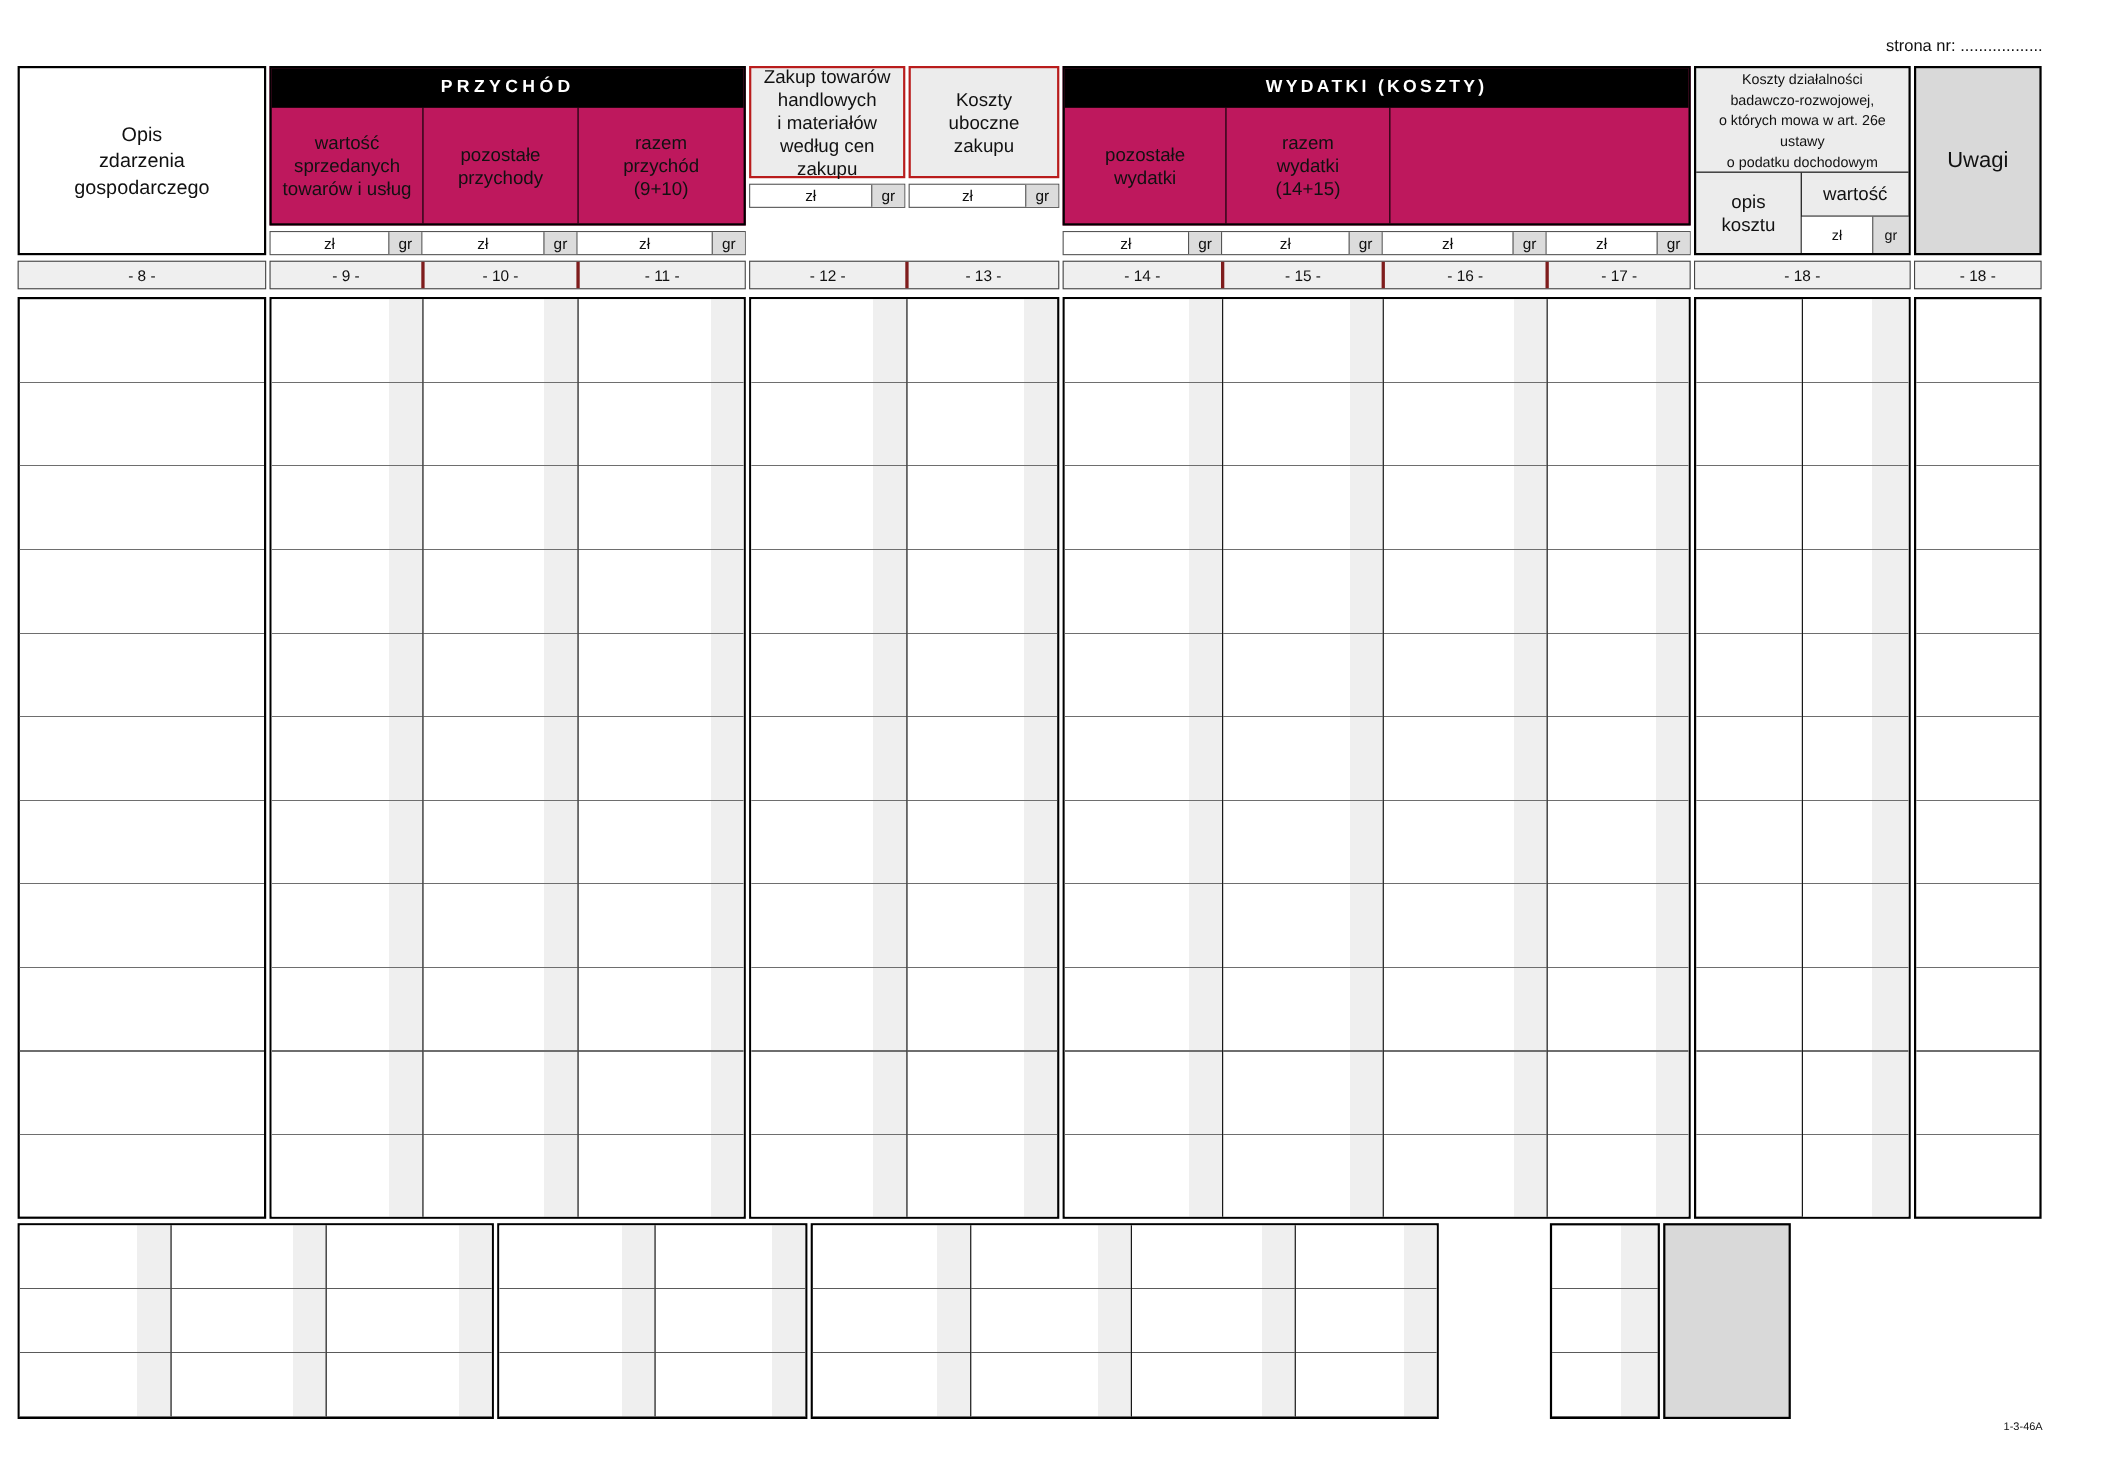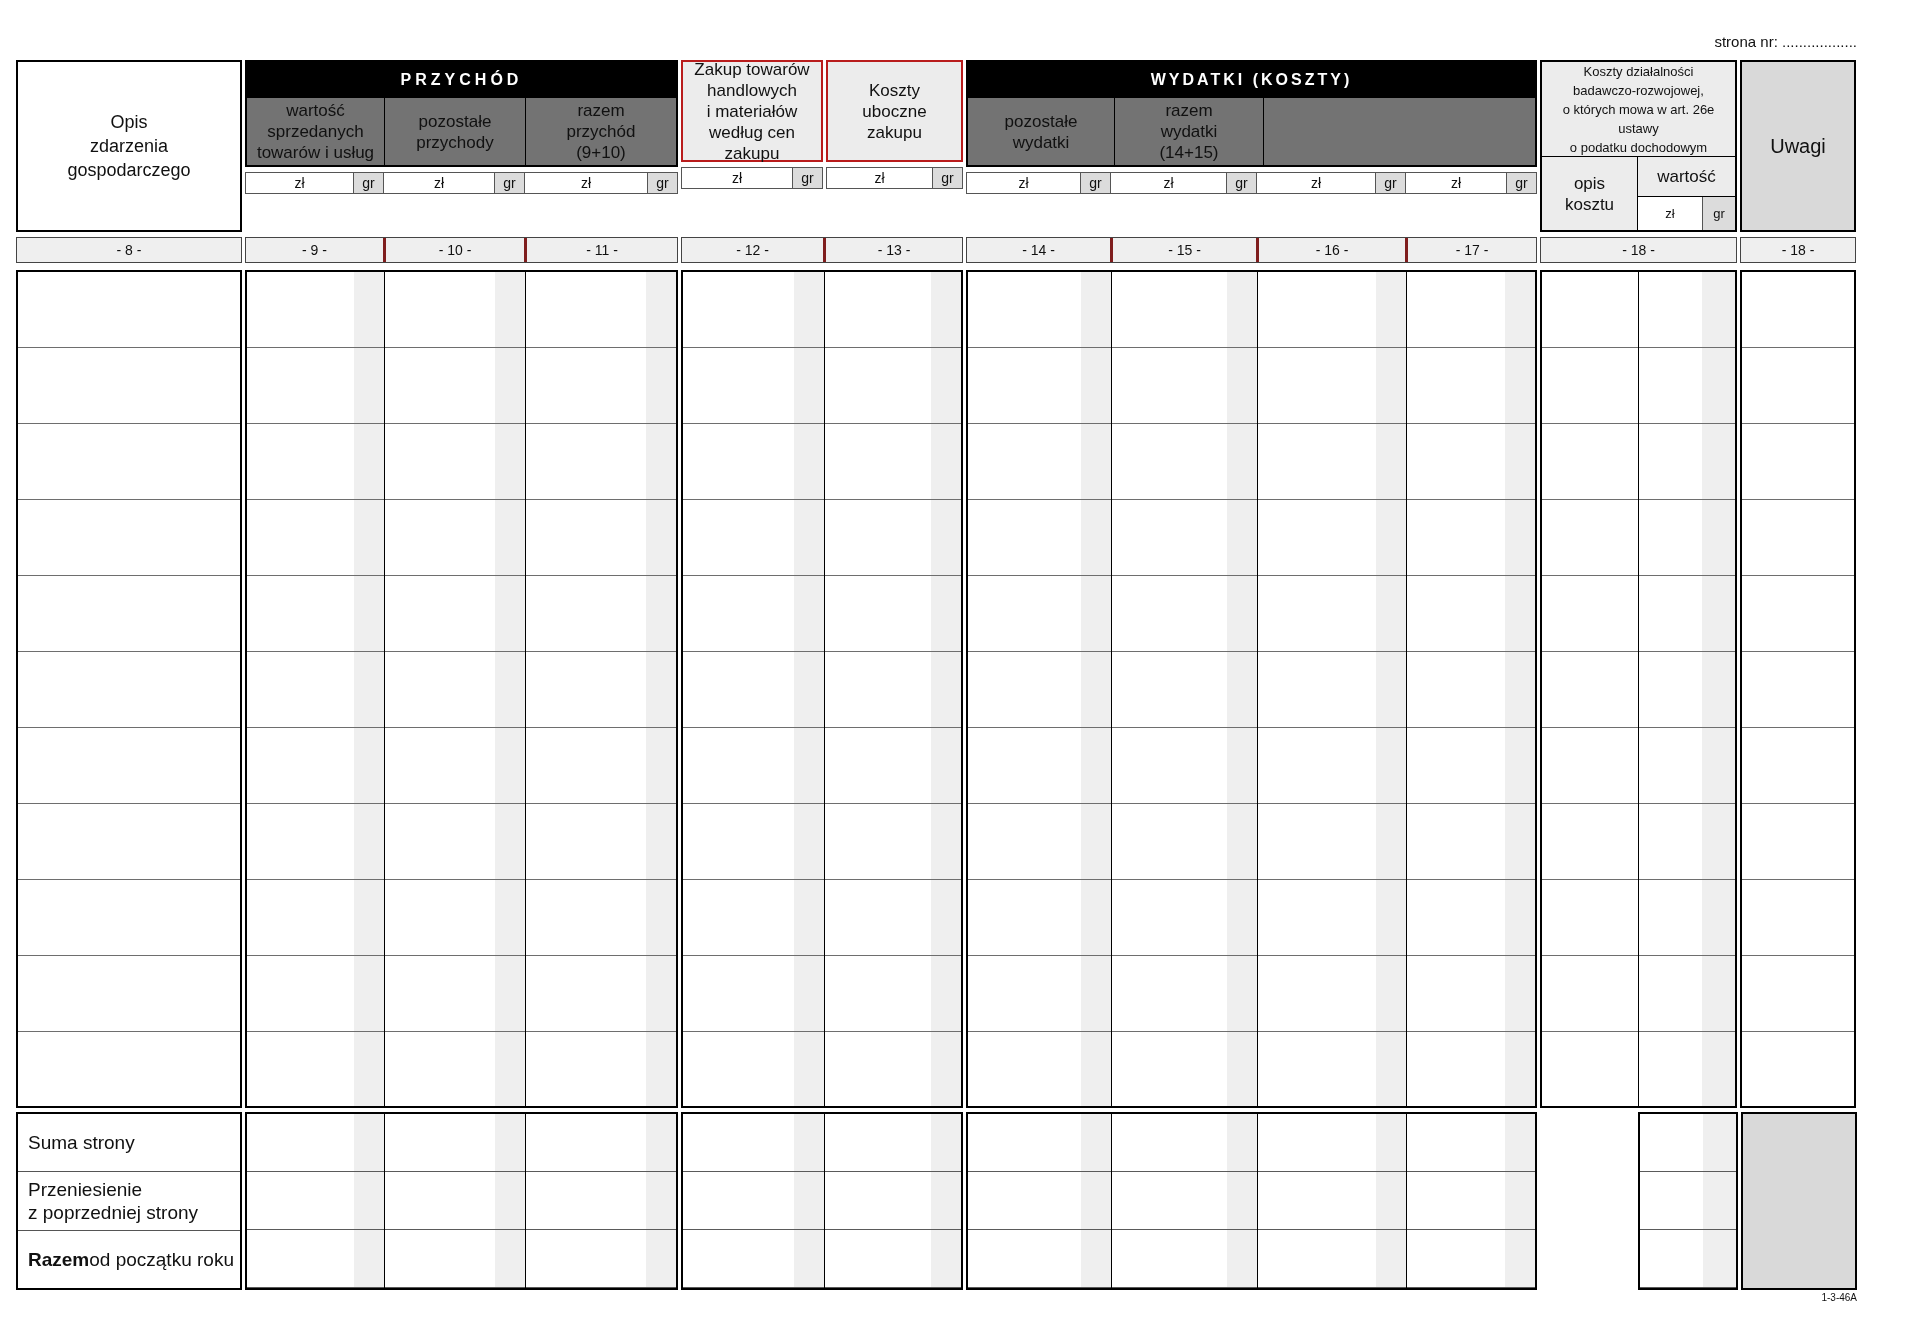--- a/index.html
+++ b/index.html
@@ -16,21 +16,21 @@
 
   .hdr-band,.num-band,.body-band,.foot-band{position:absolute;left:0;display:flex;gap:3px}
   .hdr-band{top:60px}
   .num-band{top:237px;height:26px}
   .body-band{top:270px;height:838px}
   .foot-band{top:1112px;height:178px}
 
   
   .opis-box{width:226px;height:172px;border:2px solid #000;display:flex;align-items:center;justify-content:center;text-align:center;font-size:18px;line-height:24px;white-space:pre-line;background:#fff}
   .stack{display:flex;flex-direction:column}
-  .grp{border:2px solid #000;height:107px;display:flex;flex-direction:column;background:#737373}
+  .grp{border:2px solid #000;height:145px;display:flex;flex-direction:column;background:#be185d}
   .btitle{height:36px;background:#000;color:#fff;display:flex;align-items:center;justify-content:center;font-weight:bold;font-size:16px;letter-spacing:4px}
   .glabels{flex:1;display:flex}
   .glab{display:flex;align-items:center;justify-content:center;text-align:center;font-size:17px;line-height:21px;white-space:pre-line}
   .glab+.glab{border-left:1px solid #000}
   .gbox{border:2px solid #b91c1c;height:102px;background:#ececec;display:flex;align-items:center;justify-content:center;text-align:center;font-size:17px;line-height:21px;white-space:pre-line}
   .mini{margin-top:5px;height:22px;display:flex;border:1px solid #555;background:#fff}
   .pair{display:flex}
   .pair+.pair{border-left:1px solid #555}
   .pair:last-child{flex:1}
   .zl{flex:1;display:flex;align-items:center;justify-content:center;font-size:14px}
@@ -250,26 +250,20 @@
     <div class="bblk w197">
       <div class="bcol w96 r76"></div>
       <div class="bcol wfl r76 s33"></div>
     </div>
     <div class="bblk w116">
       <div class="bcol wfl r76"></div>
     </div>
   </div>
 
   <div class="foot-band">
-    <div class="flbl">
-      <div class="frow">Suma strony</div>
-      <div class="frow">Przeniesienie
-z poprzedniej strony</div>
-      <div class="frow"><span style="font-weight:bold">Razem</span><span> od początku roku</span></div>
-    </div>
     <div class="fblk w433">
       <div class="bcol w137 r58 s30"></div>
       <div class="bcol w141 r58 s30"></div>
       <div class="bcol wfl r58 s30"></div>
     </div>
     <div class="fblk w282">
       <div class="bcol w141 r58 s30"></div>
       <div class="bcol wfl r58 s30"></div>
     </div>
     <div class="fblk w571">

